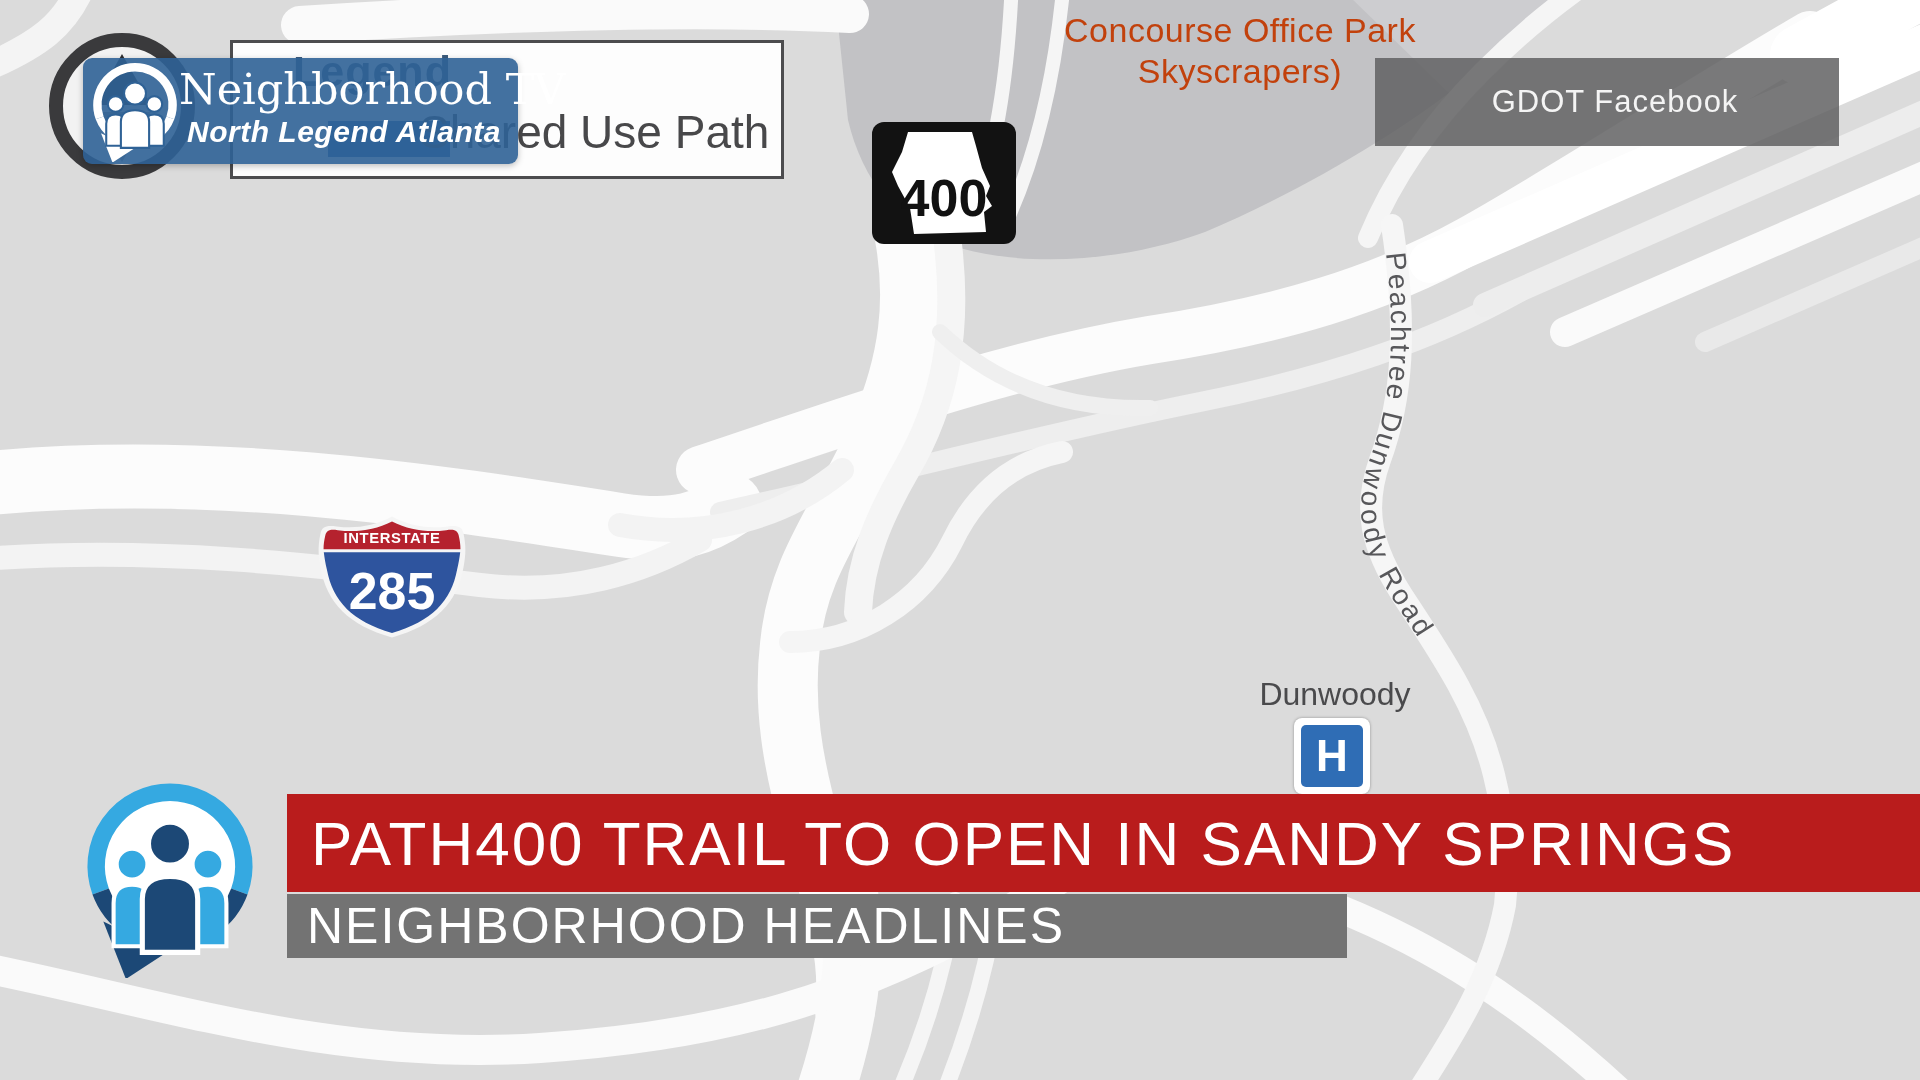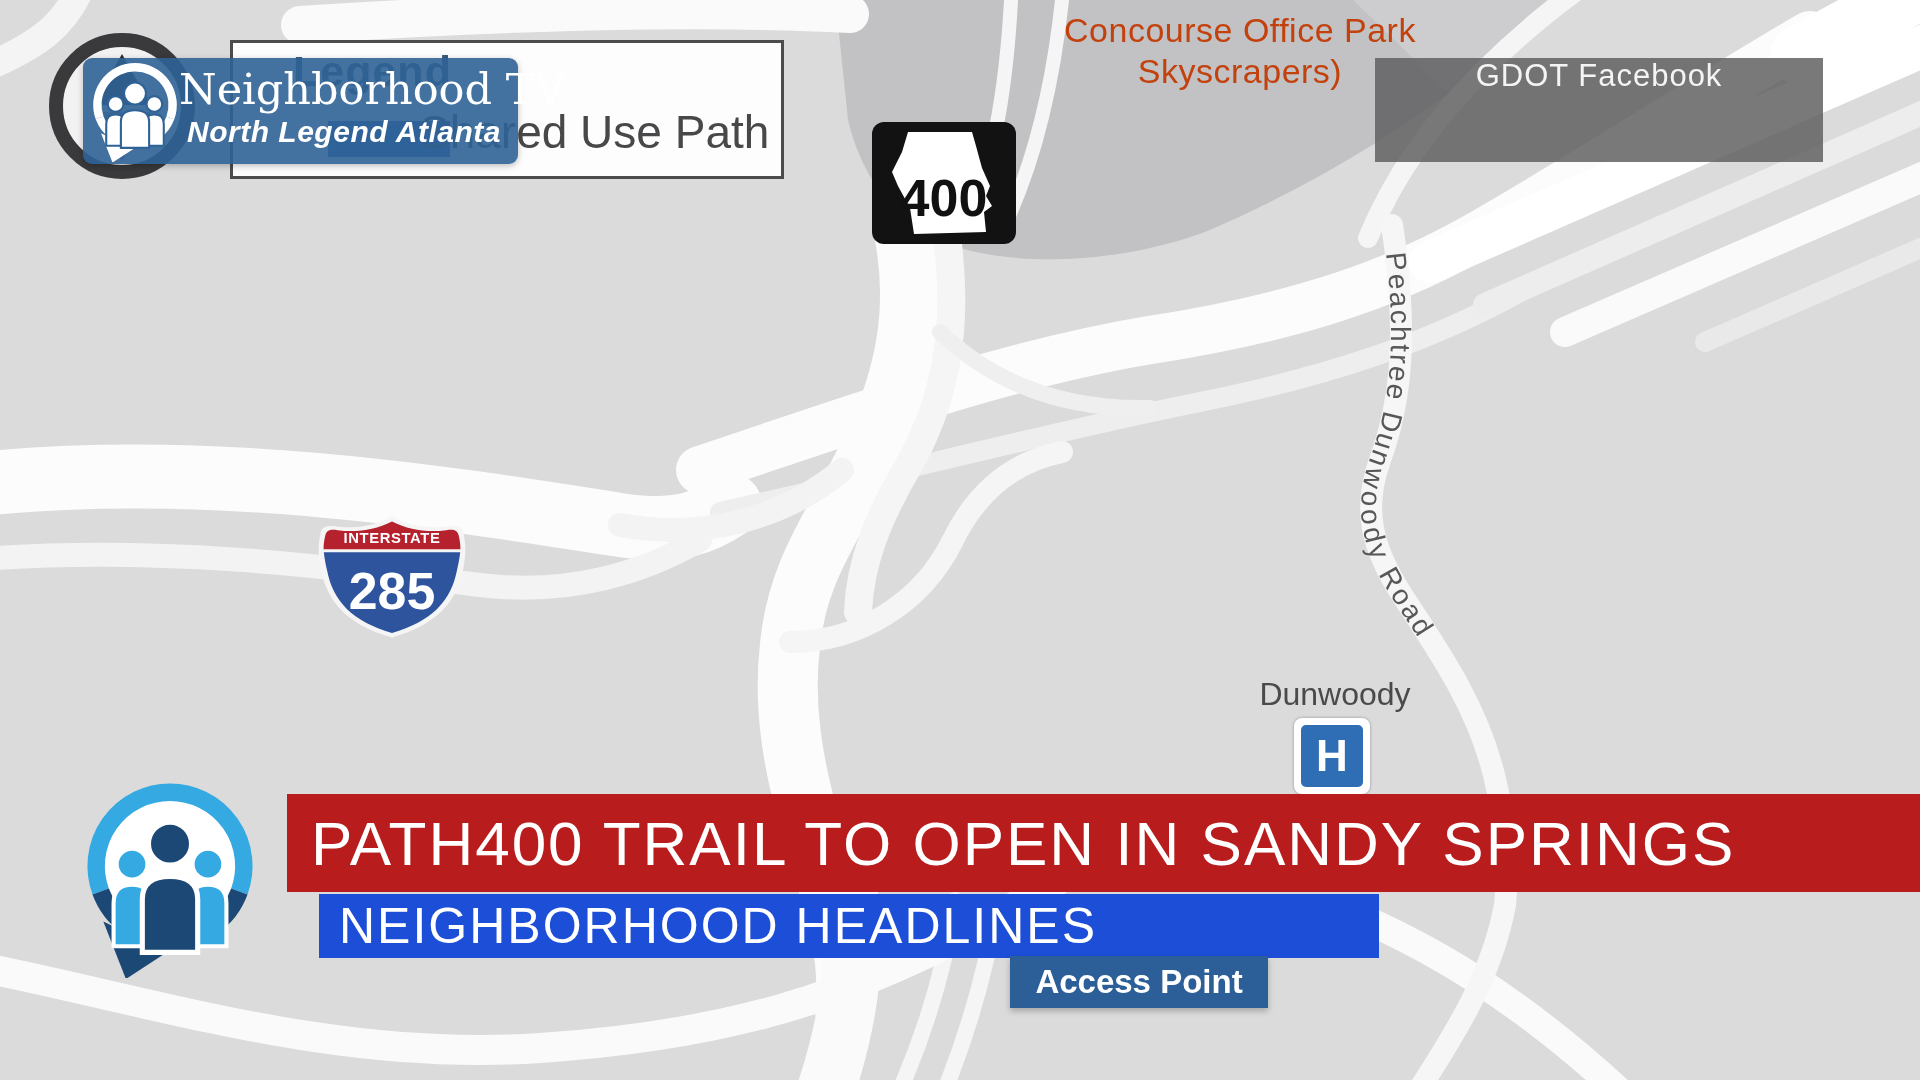--- a/index.html
+++ b/index.html
@@ -5,22 +5,22 @@
   html,body{margin:0;padding:0;background:#888;}
   .stage{position:relative;width:1920px;height:1080px;overflow:hidden;background:#dbdbdb;
          font-family:"Liberation Sans",sans-serif;}
   .abs{position:absolute;}
   svg{display:block;}
 
   
   .office-park{left:1020px;top:10px;width:440px;text-align:center;color:#c2410c;
                font-size:34px;line-height:1.2;letter-spacing:.5px;}
   .northside{left:1245px;top:676px;width:180px;text-align:center;color:#4a4a4c;font-size:32px;}
-  .gdot-box{left:1375px;top:58px;width:448px;height:104px;background:rgba(95,95,97,.84);
-            display:flex;align-items:flex-start;justify-content:center;color:#f4f4f4;font-size:31px;letter-spacing:1px;}
+  .gdot-box{left:1375px;top:58px;width:448px;height:88px;background:rgba(95,95,97,.84);
+            display:flex;align-items:center;justify-content:center;color:#f4f4f4;font-size:31px;letter-spacing:1px;padding-left:16px;}
   .access-box{left:1010px;top:956px;width:258px;height:52px;background:#2c5f98;
               display:flex;align-items:center;justify-content:center;color:#fff;
               font-size:33px;font-weight:bold;box-shadow:0 3px 6px rgba(0,0,0,.25);}
 
   
   .hosp{left:1294px;top:718px;width:76px;height:76px;background:#fff;border-radius:8px;
         box-shadow:0 0 3px rgba(0,0,0,.35);display:flex;align-items:center;justify-content:center;}
   .hosp-inner{width:62px;height:62px;background:#2f6db5;border-radius:5px;display:flex;
               align-items:center;justify-content:center;color:#fff;font-size:44px;font-weight:bold;}
 
@@ -34,23 +34,23 @@
   .ntv-banner{left:83px;top:58px;width:435px;height:106px;background:rgba(47,98,150,.9);
               border-radius:9px;box-shadow:0 2px 6px rgba(0,0,0,.25);}
   .ntv-text{position:absolute;left:96px;top:8px;width:330px;text-align:center;color:#fff;}
   .ntv-title{font-family:"DejaVu Serif",serif;font-size:43px;line-height:1.1;white-space:nowrap;}
   .ntv-sub{font-size:30px;font-weight:bold;font-style:italic;letter-spacing:.5px;margin-top:2px;white-space:nowrap;}
 
   
   .lt-headline{left:287px;top:794px;width:1633px;height:98px;background:#b91c1c;
                display:flex;align-items:center;color:#fff;font-size:62px;letter-spacing:2px;
                padding-left:24px;box-sizing:border-box;white-space:nowrap;overflow:hidden;}
-  .lt-topic{left:287px;top:894px;width:1060px;height:64px;background:#1d4ed8;
+  .lt-topic{left:287px;top:894px;width:1060px;height:64px;background:#737373;
             display:flex;align-items:center;color:#fff;font-size:50px;letter-spacing:2px;
-            padding-left:20px;box-sizing:border-box;white-space:nowrap;margin-left:32px;}
+            padding-left:20px;box-sizing:border-box;white-space:nowrap;}
 </style>
 </head>
 <body>
 
 <div class="stage">
 
   <svg class="abs" width="1920" height="1080" viewBox="0 0 1920 1080" style="left:0;top:0">
     <rect x="0" y="0" width="1920" height="1080" fill="#dbdbdb"></rect>
 
     <path d="M 835,-5 L 1348,-5 L 1458,86 C 1400,132 1300,192 1205,232 C 1120,263 1020,268 950,245 C 900,228 862,180 848,120 Z" fill="#c2c2c5"></path>
@@ -157,23 +157,20 @@
       <div class="ntv-sub">North Legend Atlanta</div>
     </div>
   </div>
 
   <div class="abs lt-headline">
     <span>PATH400 TRAIL TO OPEN IN SANDY SPRINGS</span>
   </div>
   <div class="abs lt-topic">
     <span>NEIGHBORHOOD HEADLINES</span>
   </div>
-  <div class="abs access-box">
-    <span>Access Point</span>
-  </div>
 
   <svg class="abs" width="196" height="200" viewBox="0 0 190 195" style="left:72px;top:778px">
     <circle cx="95" cy="86" r="64" fill="#ffffff"></circle>
     <path d="M 30,140 L 52,196 L 92,170 Z" fill="#1c4876"></path>
     <path d="M 27.4,110.6 A 72 72 0 1 1 162.6,110.6" fill="none" stroke="#35a9e1" stroke-width="17"></path>
     <path d="M 27.4,110.6 A 72 72 0 0 0 162.6,110.6" fill="none" stroke="#1c4876" stroke-width="17"></path>
     <g>
       <circle cx="58" cy="84" r="15" fill="#35a9e1" stroke="#ffffff" stroke-width="4"></circle>
       <path d="M 40,164 L 40,122 Q 40,104 58,104 Q 76,104 76,122 L 76,164 Z" fill="#35a9e1" stroke="#ffffff" stroke-width="4"></path>
       <circle cx="132" cy="84" r="15" fill="#35a9e1" stroke="#ffffff" stroke-width="4"></circle>

